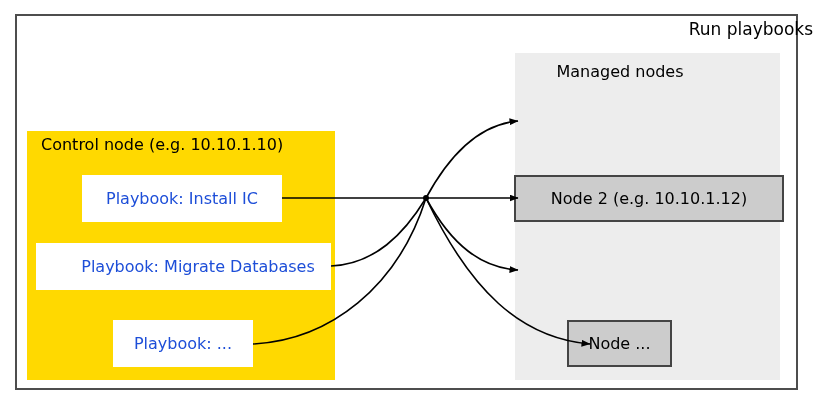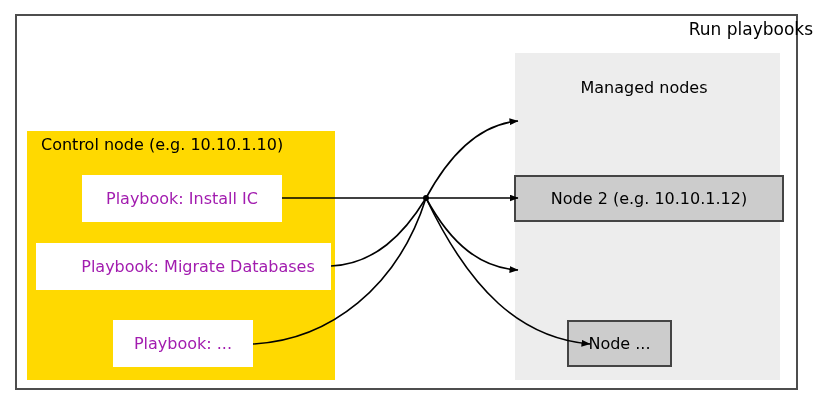--- a/index.html
+++ b/index.html
@@ -52,21 +52,21 @@
     left: 41px;
     top: 135px;
     font-size: 16px;
     color: #000000;
     white-space: nowrap;
   }
   .playbook-box {
     position: absolute;
     background: #ffffff;
     font-size: 16px;
-    color: #a21caf;
+    color: #1d4ed8;
     display: flex;
     align-items: center;
     justify-content: center;
     white-space: nowrap;
     box-sizing: border-box;
   }
   .pb-1 { left: 82px;  top: 175px; width: 200px; height: 47px; }
   .pb-2 { left: 36px;  top: 243px; width: 295px; height: 47px; padding-left: 29px; }
   .pb-3 { left: 113px; top: 320px; width: 140px; height: 47px; }
 
@@ -75,27 +75,26 @@
     position: absolute;
     left: 515px;
     top: 53px;
     width: 265px;
     height: 327px;
     background: #ededed;
   }
   .managed-panel-label {
     position: absolute;
     left: 515px;
-    top: 78px;
+    top: 62px;
     width: 210px;
     text-align: center;
     font-size: 16px;
     color: #000000;
     white-space: nowrap;
-    margin-left: 24px;
   }
   .node-box {
     position: absolute;
     background: #cccccc;
     border: 2px solid #444444;
     font-size: 16px;
     color: #000000;
     display: flex;
     align-items: center;
     justify-content: center;

